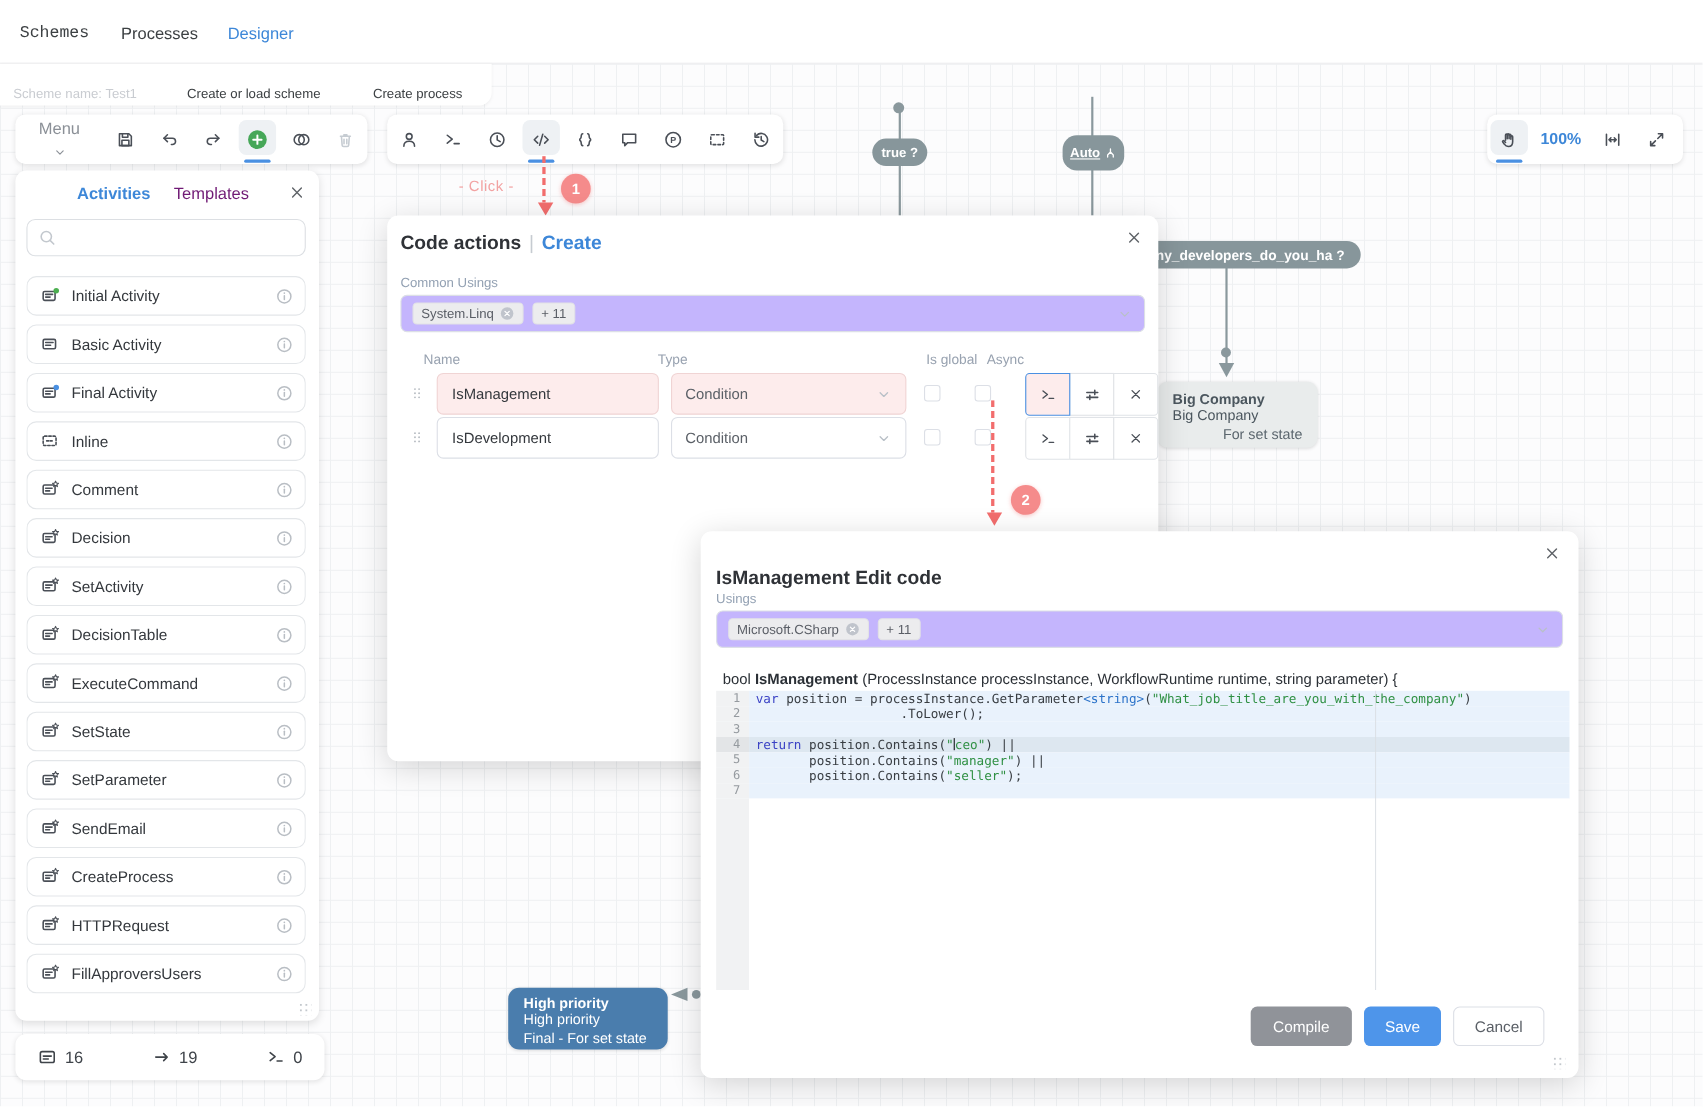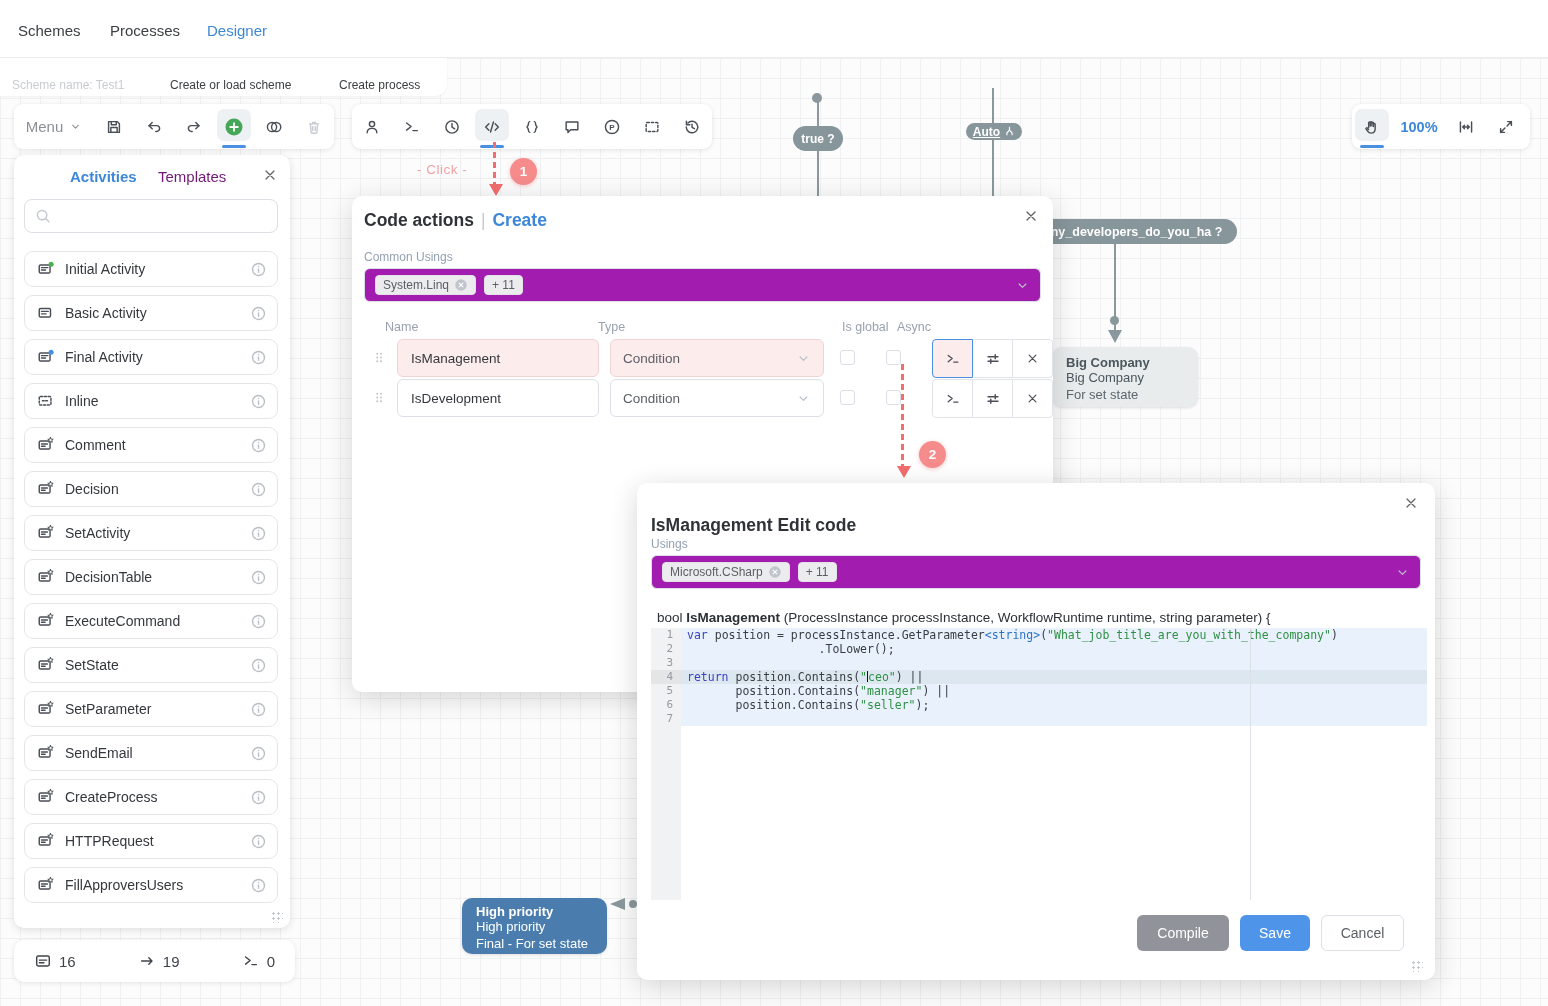--- a/index.html
+++ b/index.html
@@ -21,21 +21,21 @@
   .scheme-bar { position:absolute; left:0; top:58px; width:447px; height:38px; background:#fff;
     border-radius:0 0 12px 0; box-shadow:0 1px 3px rgba(0,0,0,.05); z-index:11; }
   .scheme-bar span { position:absolute; top:20px; font-size:12px; }
 
   
   .tbar { position:absolute; height:45px; background:#fff; border-radius:9px; box-shadow:0 1px 5px rgba(0,0,0,.10); display:flex; align-items:stretch; z-index:12; }
   .tcell { width:40px; display:flex; align-items:center; justify-content:center; position:relative; cursor:pointer; }
   .tcell.active::before { content:''; position:absolute; left:3px; right:3px; top:5px; bottom:8px; background:#eef1f4; border-radius:7px; }
   .tcell.active::after { content:''; position:absolute; left:8px; right:8px; bottom:1px; height:3px; background:#4a90e2; border-radius:2px; }
   .tcell svg { position:relative; }
-  .menu-cell { width:80px; display:flex; align-items:center; justify-content:center; gap:6px; color:#8b9097; font-size:15px; cursor:pointer; }
+  .menu-cell { width:80px; display:flex; align-items:center; justify-content:center; gap:6px; color:#8b9097; font-size:15px; cursor:pointer;flex-direction:column; }
   .zoom-cell { width:54px; display:flex; align-items:center; justify-content:center; color:#3d87d8; font-size:14.5px; font-weight:bold; cursor:pointer; }
 
   
   .palette { position:absolute; left:14px; top:155px; width:276px; height:773px; background:#fff; border-radius:10px; box-shadow:0 2px 8px rgba(0,0,0,.12); z-index:12; }
   .pal-tab { position:absolute; top:13px; font-size:15px; cursor:pointer; }
   .pal-close { position:absolute; right:12px; top:12px; cursor:pointer; }
   .pal-search { position:absolute; left:10px; right:12px; top:44px; height:34px; border:1px solid #dcdfe3; border-radius:8px; display:flex; align-items:center; padding-left:9px; background:#fff; }
   .pal-list { position:absolute; left:10px; right:12px; top:96px; bottom:24px; overflow:hidden; }
   .pal-item { height:36px; margin-bottom:8px; border:1px solid #e3e6e9; border-radius:9px; display:flex; align-items:center; background:#fff; cursor:grab; }
   .pal-ic { margin-left:12px; display:flex; }
@@ -65,21 +65,21 @@
 
   
   .dialog { position:absolute; background:#fff; border-radius:10px; box-shadow:0 6px 28px rgba(0,0,0,.16); }
   #codeActionsDialog { left:352px; top:196px; width:701px; height:496px; z-index:13; }
   #editCodeDialog { left:637px; top:483px; width:798px; height:497px; z-index:15; }
   .dlg-title { position:absolute; font-size:17.5px; font-weight:bold; color:#2f3237; }
   .dlg-title .sep { color:#c6cbd1; font-weight:normal; padding:0 7px; }
   .dlg-title .act { color:#3d87d8; cursor:pointer; }
   .dlg-close { position:absolute; cursor:pointer; display:flex; }
   .fld-label { position:absolute; font-size:12px; color:#93a1b3; }
-  .usel { position:absolute; height:34px; border:1px solid #dcdfe6; border-radius:6px; background:#a21caf; display:flex; align-items:center; padding:0 10px; gap:8px; cursor:pointer; }
+  .usel { position:absolute; height:34px; border:1px solid #dcdfe6; border-radius:6px; background:#c4b5fd; display:flex; align-items:center; padding:0 10px; gap:8px; cursor:pointer; }
   .chip { background:#ececee; border:1px solid #e2e2e6; border-radius:4px; height:20px; display:flex; align-items:center; gap:5px; padding:0 7px; font-size:12px; color:#5a5e66; }
   .chip .rm { display:flex; cursor:pointer; }
   .usel .chev { margin-left:auto; display:flex; }
 
   .col-head { position:absolute; font-size:12.5px; color:#98a2b0; }
   .ca-row { position:absolute; left:12px; right:12px; height:38px; }
   .drag-h { position:absolute; left:8px; top:10px; cursor:grab; }
   .ca-input { position:absolute; left:33px; top:0; width:202px; height:38px; border:1px solid #dcdfe6; border-radius:6px; font-size:13.5px; color:#34383d; padding:0 13px; font-family:"Liberation Sans",sans-serif; background:#fff; }
   .ca-select { position:absolute; left:246px; top:0; width:214px; height:38px; border:1px solid #dcdfe6; border-radius:6px; font-size:13.5px; color:#5a5f66; display:flex; align-items:center; padding:0 12px; background:#fff; cursor:pointer; }
   .ca-select .chev { margin-left:auto; display:flex; }
@@ -118,49 +118,49 @@
 <div id="screen">
 
   <div class="canvas"></div>
 
   <div class="vline" style="left:817px;top:97px;height:99px;"></div>
   <div class="wdot" style="left:812px;top:93px;width:10px;height:10px;"></div>
   <div class="vline" style="left:992px;top:88px;height:108px;"></div>
   <div class="pill" style="left:793px;top:126px;width:50px;height:25px;">
       <span>true ?</span>
     </div>
-  <div class="pill" style="left:966px;top:123px;width:56px;height:17px;text-decoration:underline;">
+  <div class="pill" style="left:966px;top:123px;width:56px;height:32px;text-decoration:underline;">
       <span>Auto</span>
       <span style="display:flex;">
         <svg viewBox="0 0 12 12" width="11" height="11" fill="none" stroke="#fff" stroke-width="1.3" stroke-linecap="round">
           <path d="M6 1.5v3M6 4.5 3.2 7.5M6 4.5 8.8 7.5M3.2 7.5v2M8.8 7.5v2"></path>
         </svg>
       </span>
     </div>
   <div class="pill" style="left:1018px;top:219px;width:219px;height:25px;font-size:12.5px;">
       <span>many_developers_do_you_ha ?</span>
     </div>
   <div class="vline" style="left:1114px;top:243px;height:88px;"></div>
   <div class="wdot" style="left:1110px;top:316px;width:9px;height:9px;"></div>
   <div class="arrow-down" style="left:1108px;top:330px;"></div>
   <div class="node" style="left:1052px;top:347px;width:146px;height:60px;background:#e9ecec;color:#4b565e;">
     <div style="font-weight:bold;">Big Company</div>
     <div>Big Company</div>
-    <div style="margin-top:2px;color:#5b666e;">For set state</div>
+    <div style="margin-top:2px;color:#5b666e;text-align:right;">For set state</div>
   </div>
   <div class="node" style="left:462px;top:898px;width:145px;height:56px;background:#4a7dad;color:#fff;padding-top:6px;">
     <div style="font-weight:bold;">High priority</div>
     <div>High priority</div>
     <div style="margin-top:2px;">Final - For set state</div>
   </div>
   <div class="arrow-left" style="left:610px;top:898px;"></div>
   <div class="wdot" style="left:629px;top:900px;width:8px;height:8px;"></div>
 
   <div class="nav">
-    <span class="nav-tab" style="left:18px;">Schemes</span>
+    <span class="nav-tab" style="left:18px;font-family:Liberation Mono, monospace;">Schemes</span>
     <span class="nav-tab" style="left:110px;">Processes</span>
     <span class="nav-tab active" style="left:207px;">Designer</span>
   </div>
 
   <div class="scheme-bar">
     <span style="left:12px;color:#c9ccd1;">Scheme name: Test1</span>
     <span style="left:170px;color:#3c4043;cursor:pointer;">Create or load scheme</span>
     <span style="left:339px;color:#3c4043;cursor:pointer;">Create process</span>
   </div>
 

